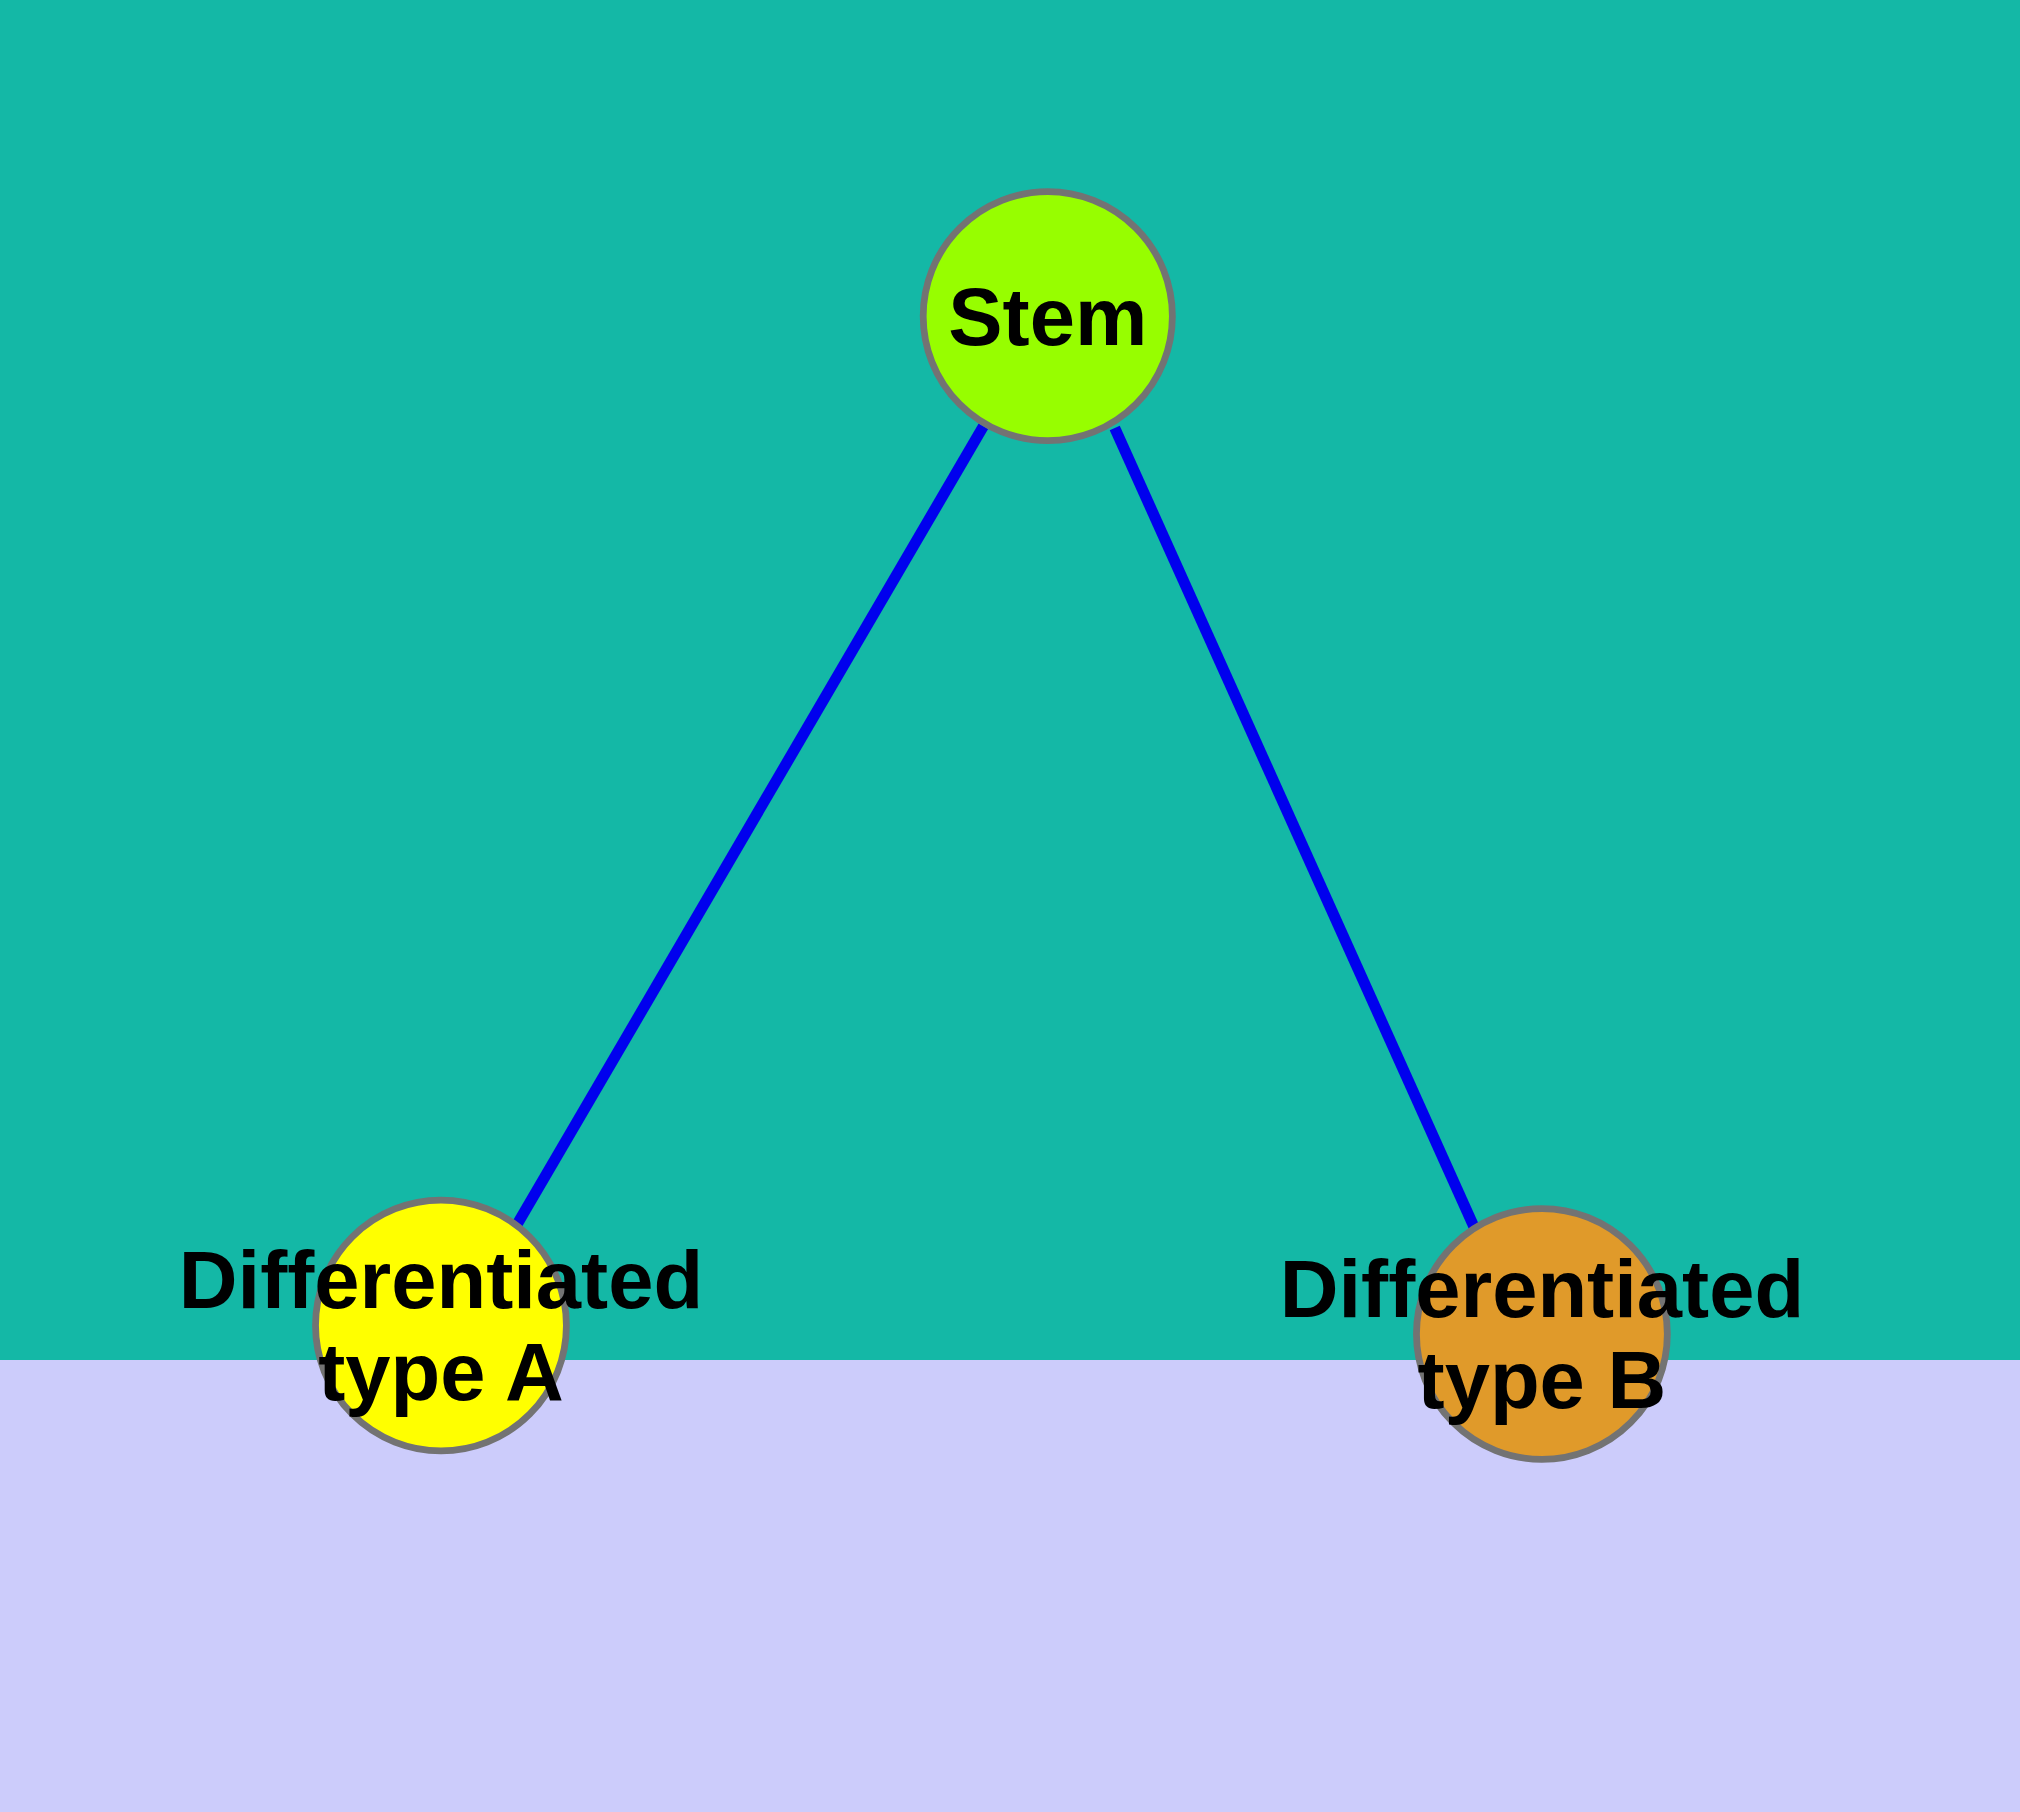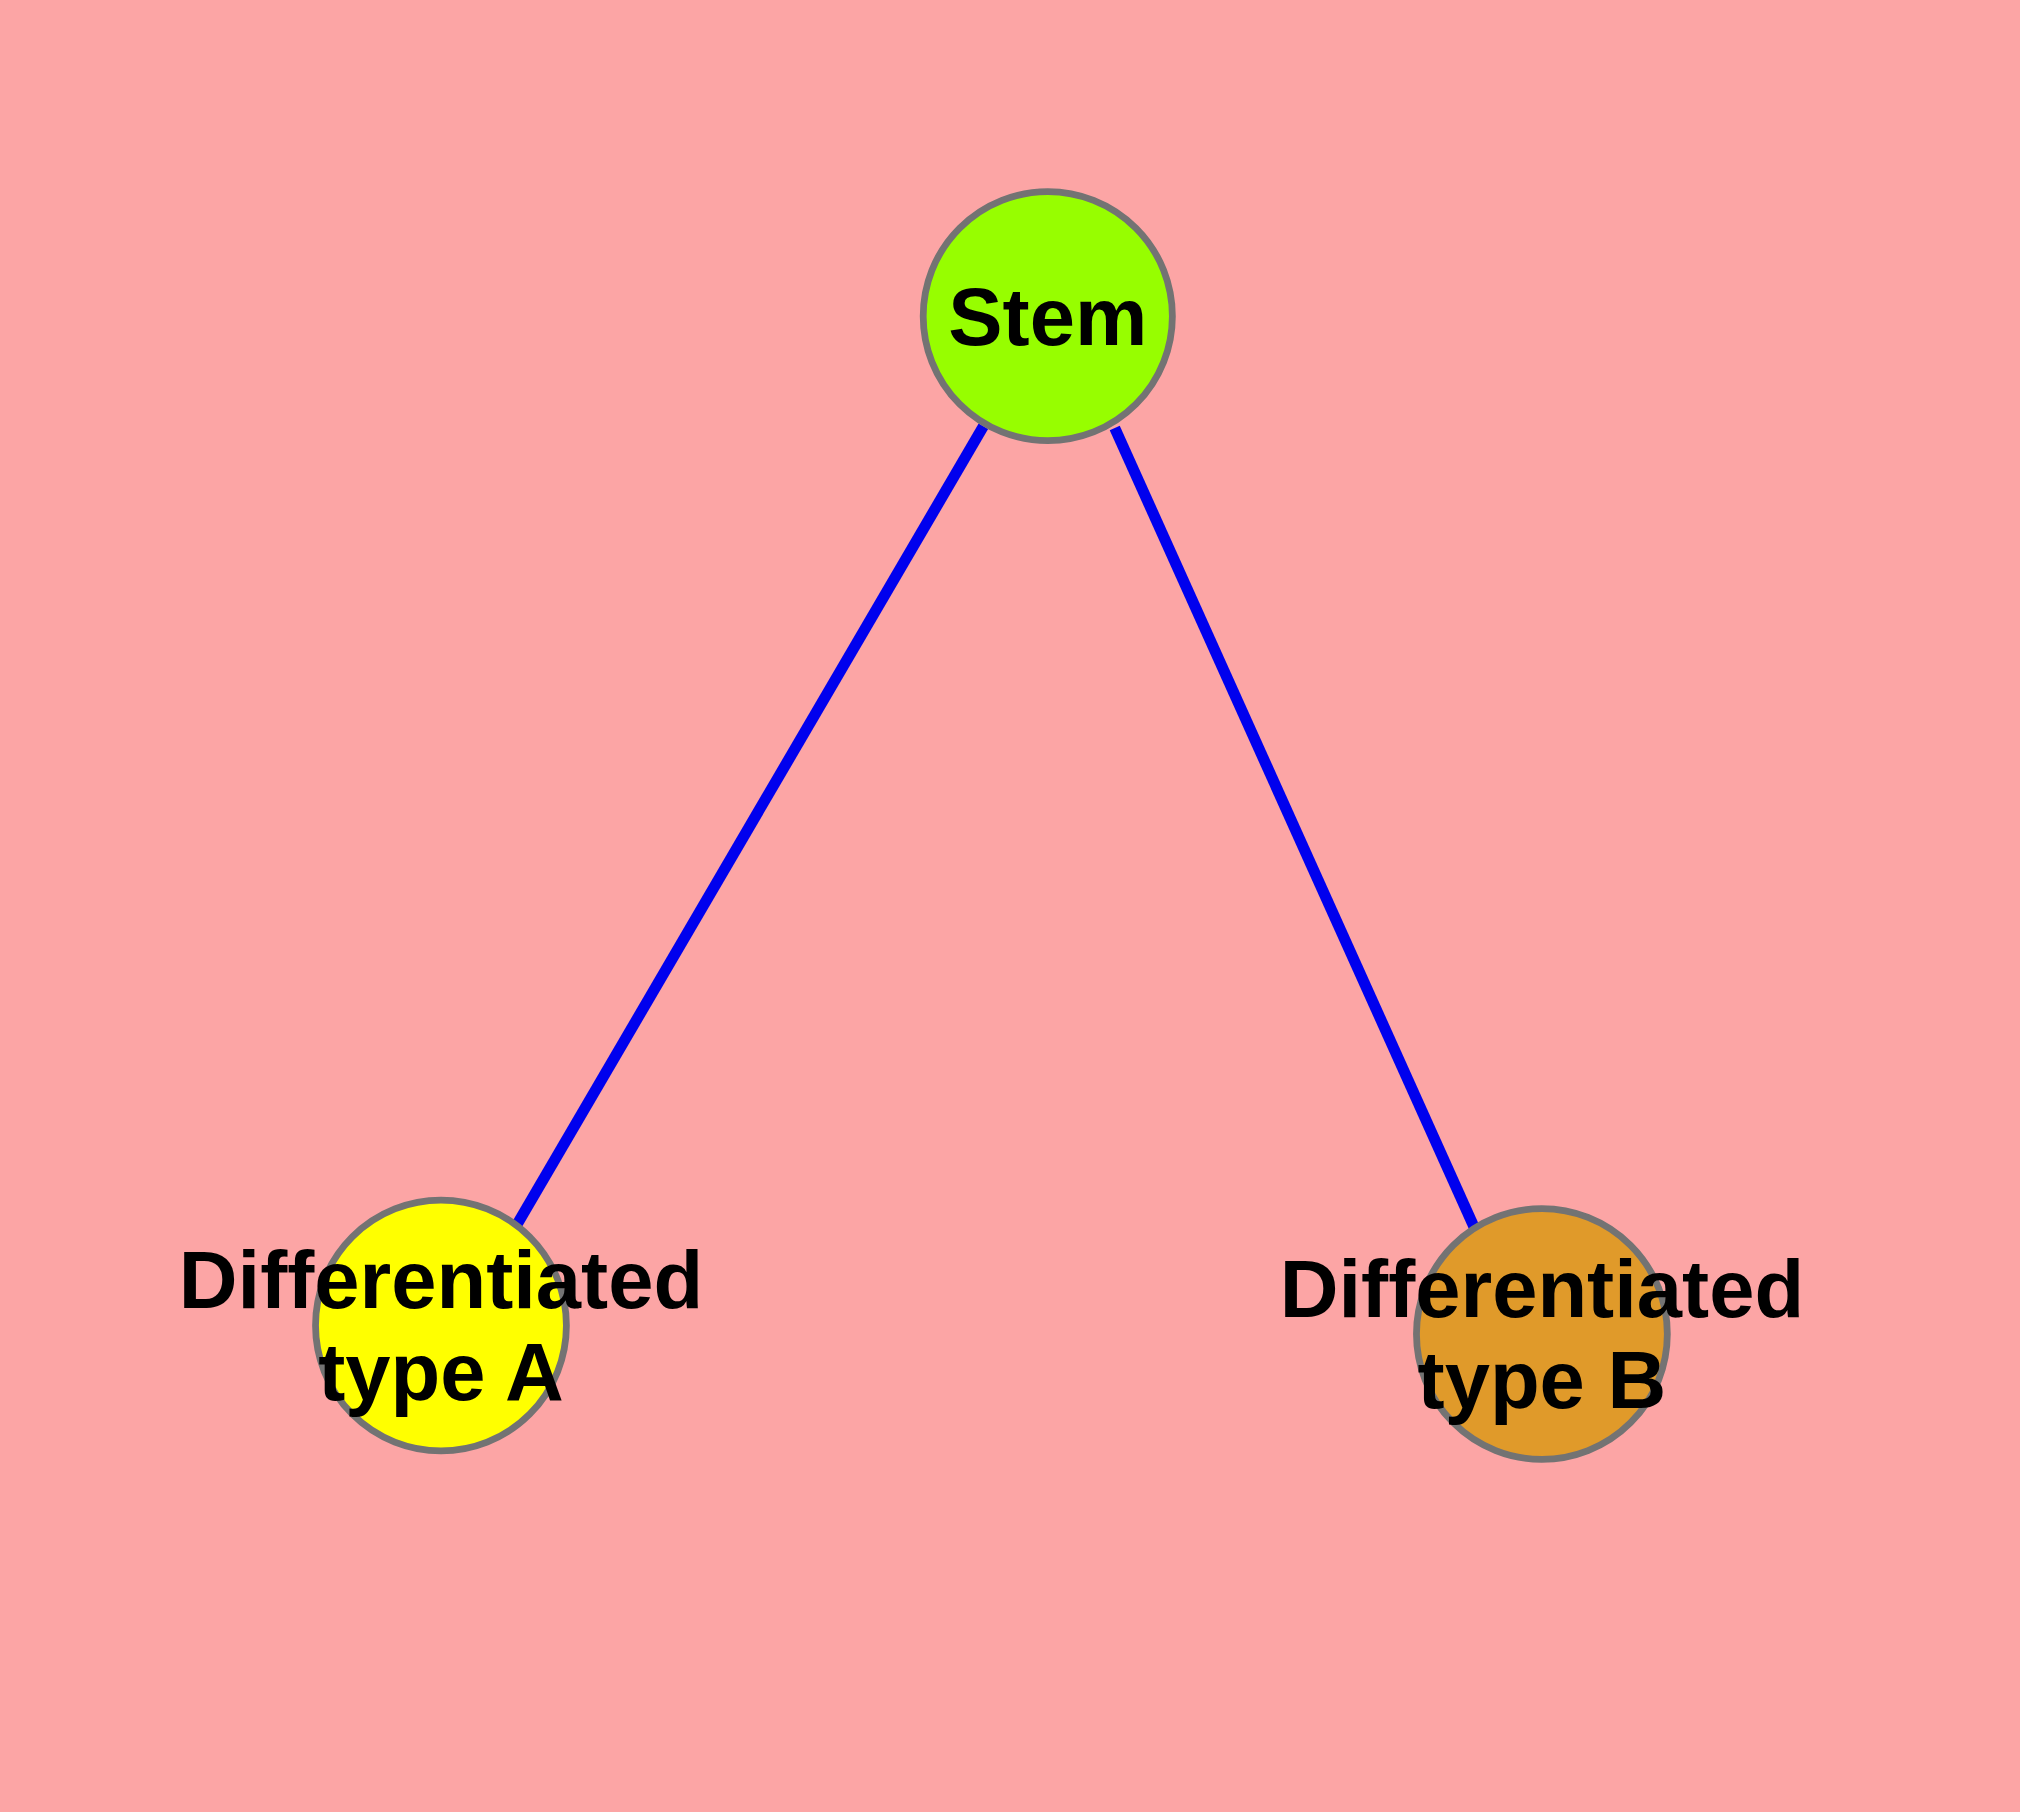--- a/index.html
+++ b/index.html
@@ -38,21 +38,21 @@
     font-weight: bold;
     fill: #000000;
     text-anchor: middle;
     dominant-baseline: alphabetic;
     white-space: pre;
   }
 </style>
 </head>
 <body style="width: 2021px; height: 1812px; background: rgb(204, 204, 251);">
 
-<div id="graph-canvas" style="width: 2021px; height: 1812px; background: #fca5a5;">
+<div id="graph-canvas" style="width: 2021px; height: 1360px; background: #14b8a6;">
   <svg id="graph-svg" viewBox="0 0 2384 2138" style="width: 2021px; height: 1812px;">
 
     <g>
       <line class="edge-line" x1="1160" y1="503" x2="609" y2="1446" stroke="#0000ee" stroke-width="13"></line>
       <line class="edge-line" x1="1315" y1="505" x2="1740" y2="1450" stroke="#0000ee" stroke-width="13"></line>
     </g>
 
     <g>
 
       <g>

